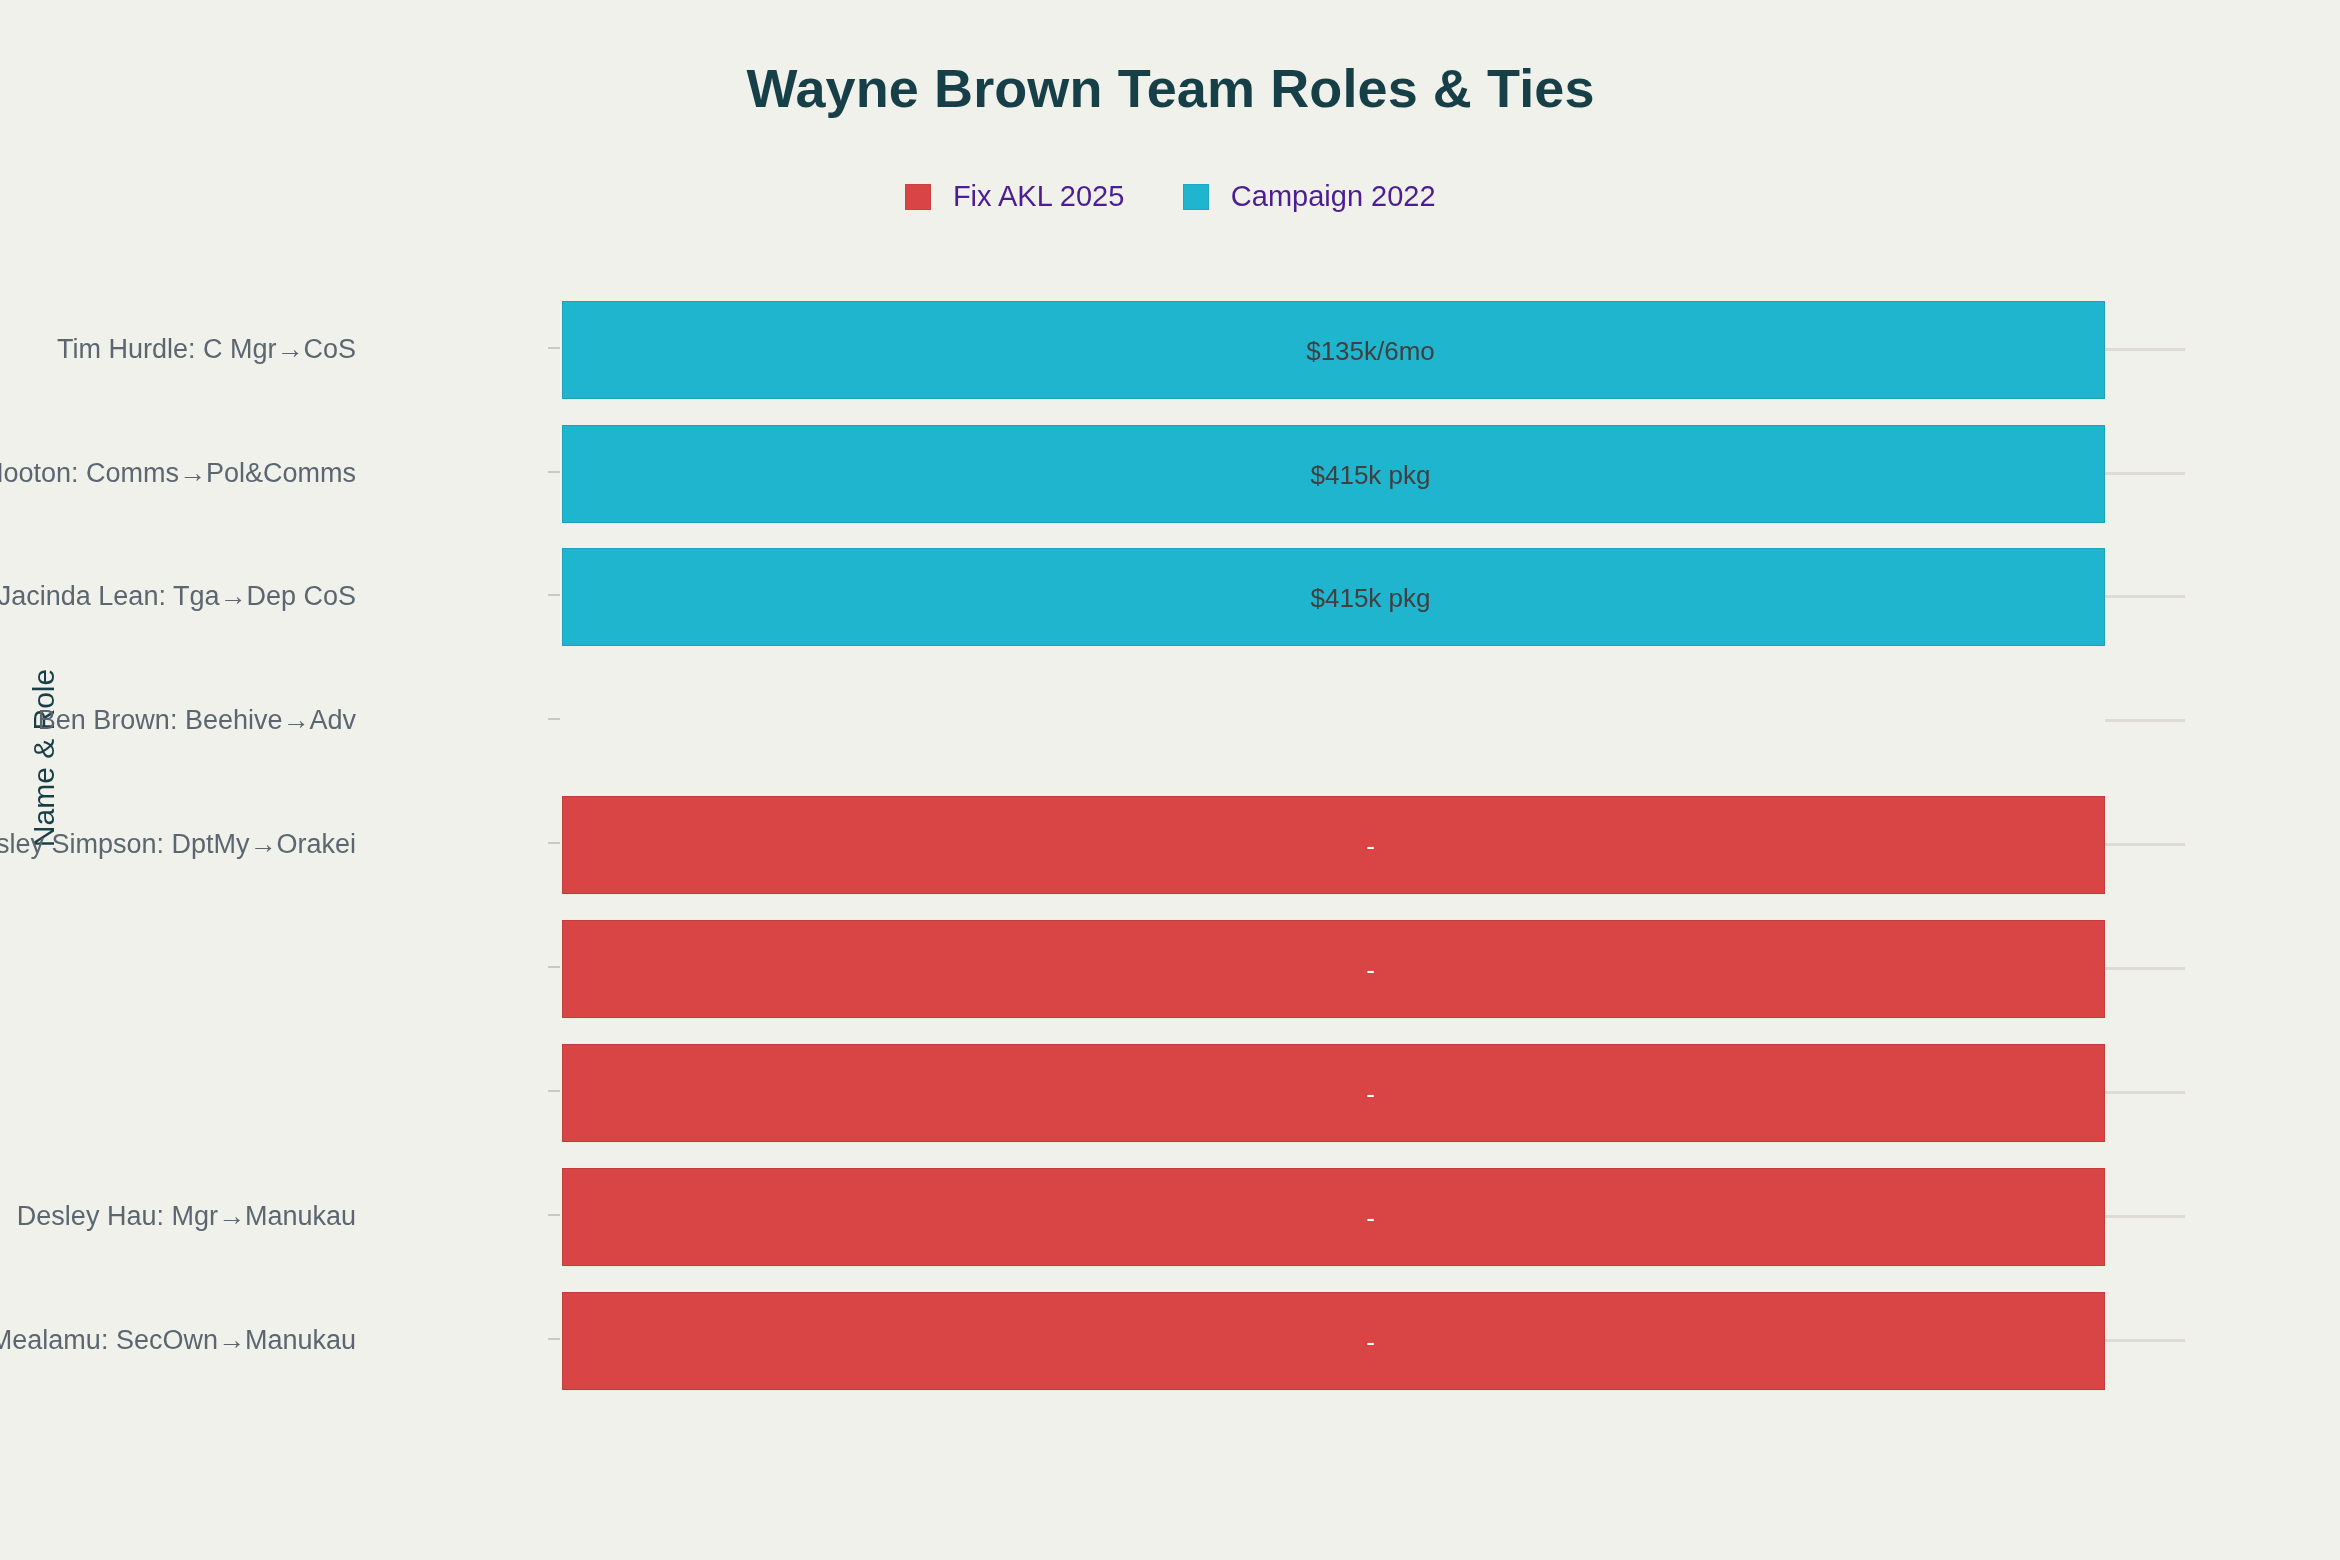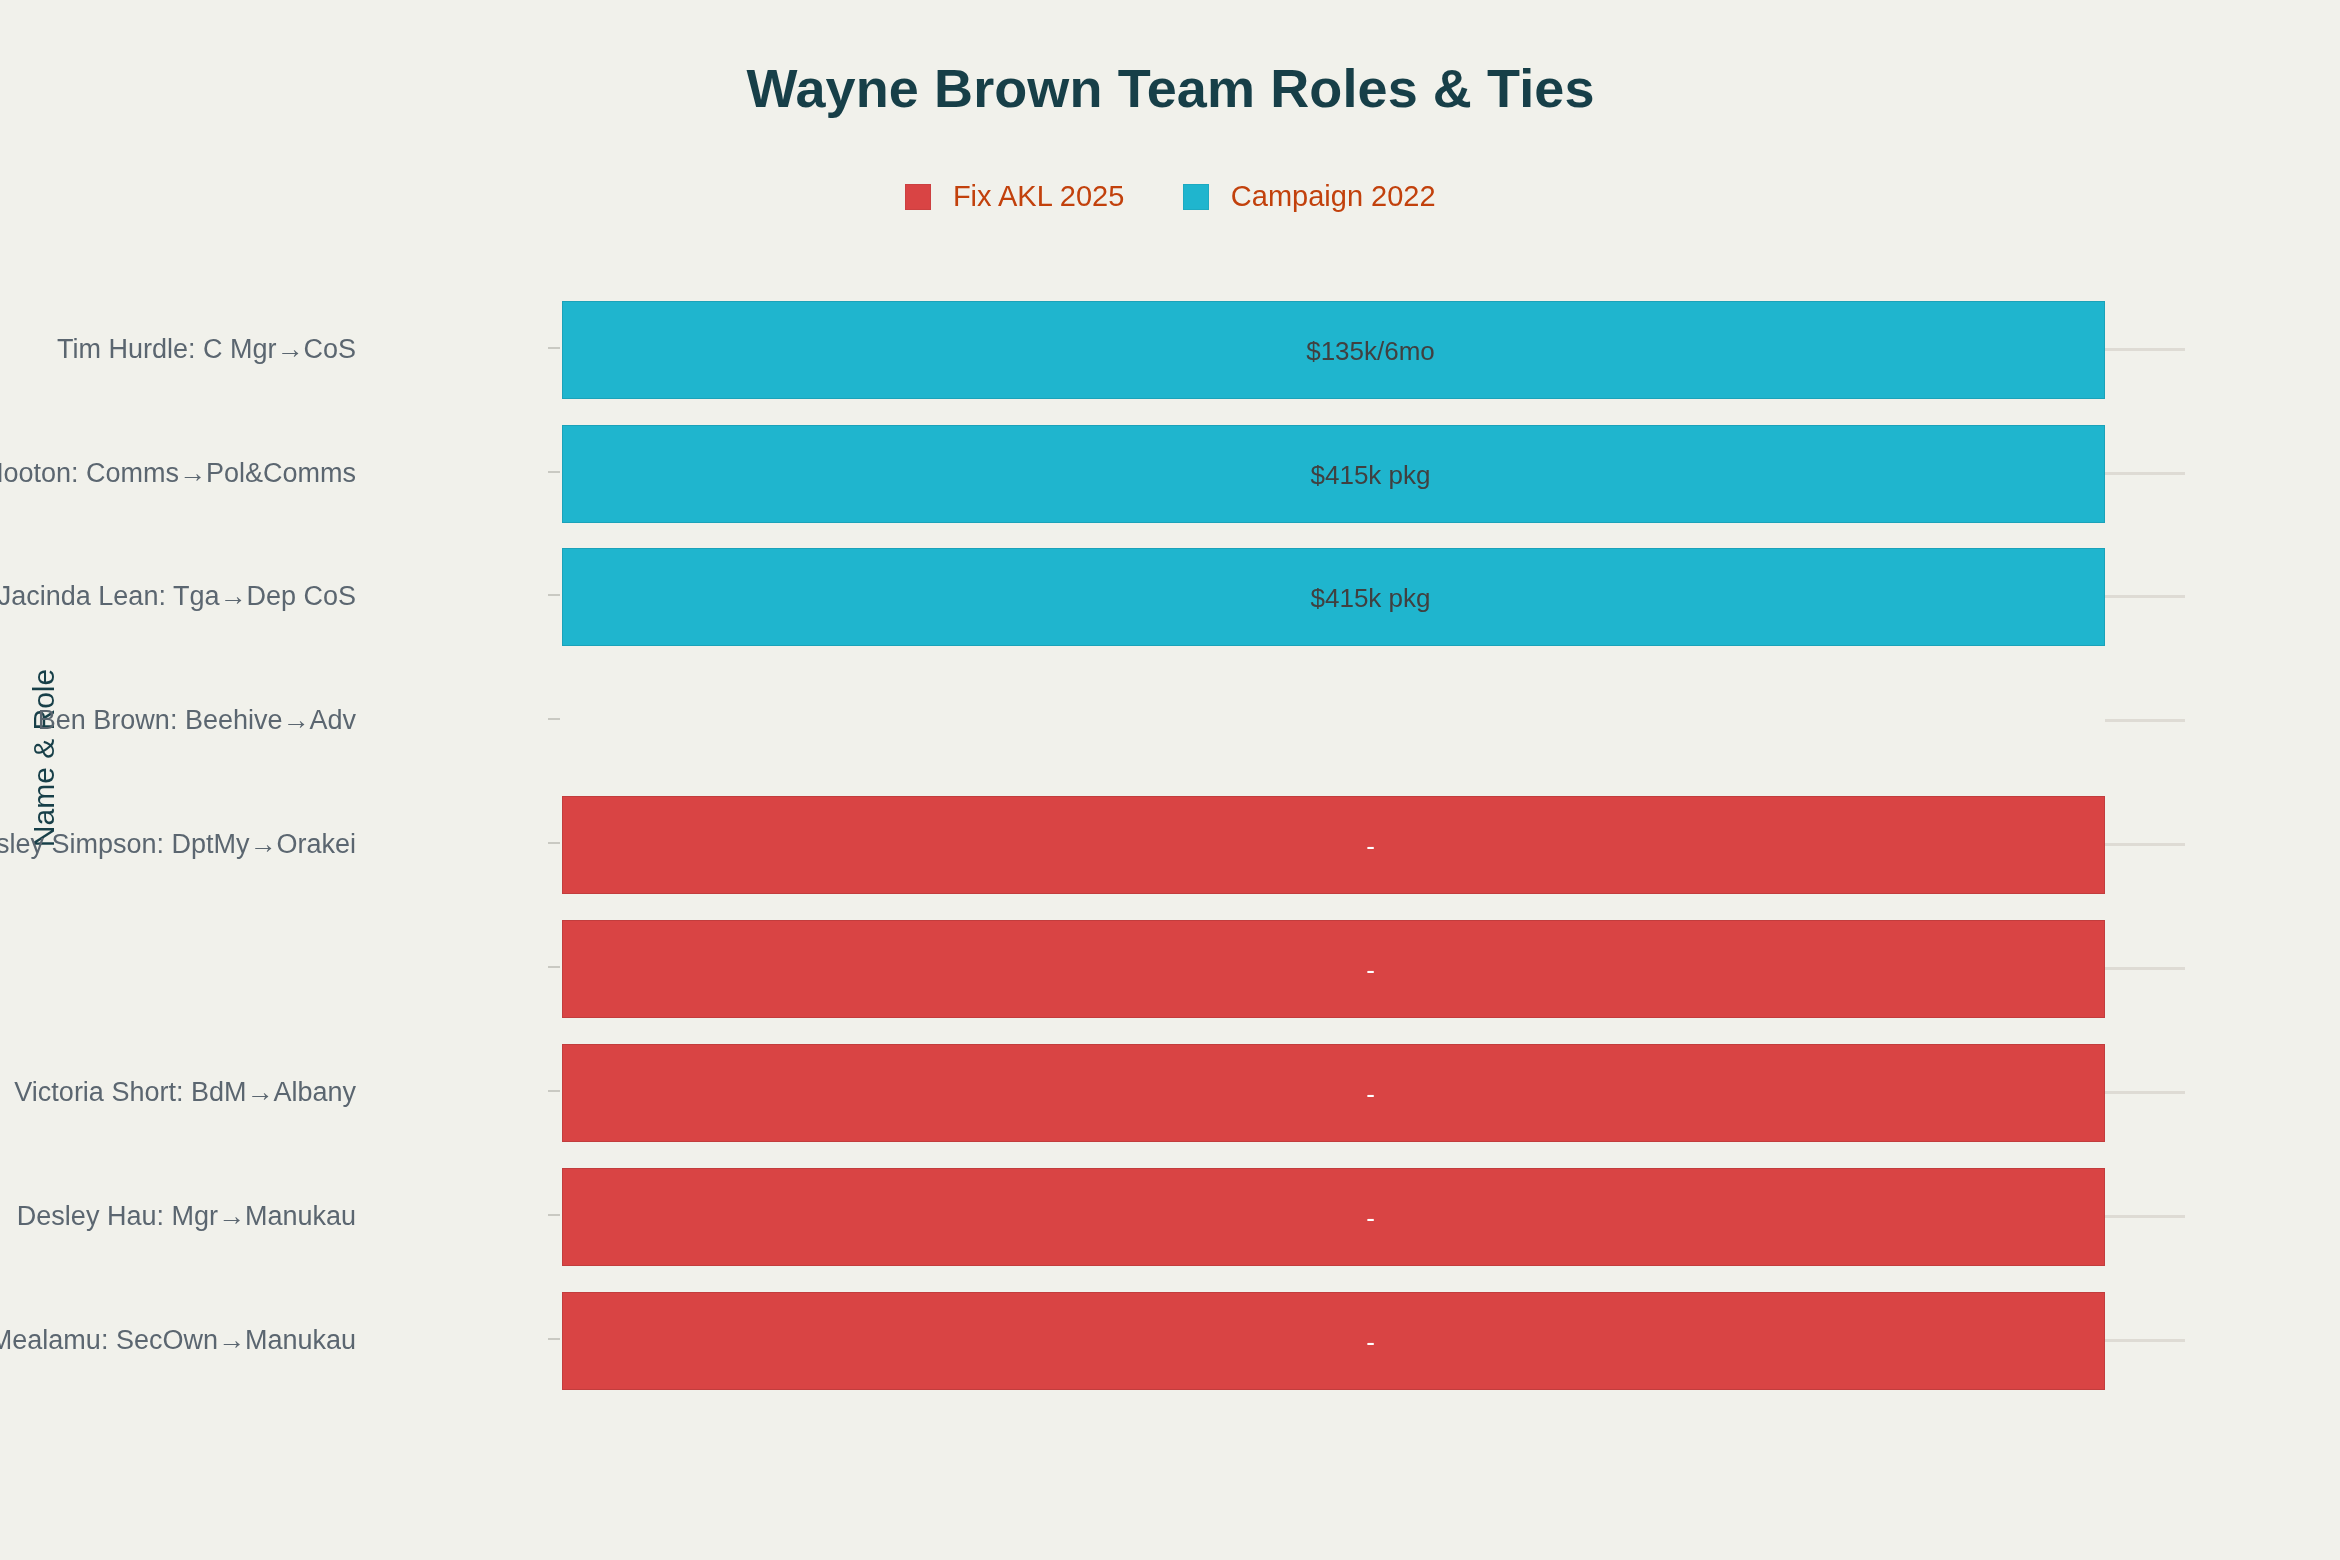--- a/index.html
+++ b/index.html
@@ -47,21 +47,21 @@
   }
   .legend-swatch {
     width: 26px;
     height: 26px;
     display: block;
     border: 1px solid rgba(0,0,0,0.06);
     box-sizing: border-box;
   }
   .legend-label {
     font-size: 29px;
-    color: #c2410c;
+    color: #4c1d95;
     white-space: nowrap;
   }
 
   
   #plot-area {
     position: absolute;
     left: 0;
     top: 0;
     width: 2341px;
     height: 1560px;
@@ -190,21 +190,20 @@
         <div class="gridline" style="left: 2105px; width: 80px; background: rgb(222, 219, 212);"></div>
       </div>
       <div class="cat-row" style="top: 906px;">
         <div class="tick-mark"></div>
         <div class="bar" style="width: 1543px; background: rgb(217, 68, 68);">
           <div class="bar-value" style="color: rgb(255, 255, 255);">-</div>
         </div>
         <div class="gridline" style="left: 2105px; width: 80px; background: rgb(222, 219, 212);"></div>
       </div>
       <div class="cat-row" style="top: 1030px;">
-        <div class="cat-label">Victoria Short: BdM→Albany</div>
         <div class="tick-mark"></div>
         <div class="bar" style="width: 1543px; background: rgb(217, 68, 68);">
           <div class="bar-value" style="color: rgb(255, 255, 255);">-</div>
         </div>
         <div class="gridline" style="left: 2105px; width: 80px; background: rgb(222, 219, 212);"></div>
       </div>
       <div class="cat-row" style="top: 1154px;">
         <div class="cat-label">Desley Hau: Mgr→Manukau</div>
         <div class="tick-mark"></div>
         <div class="bar" style="width: 1543px; background: rgb(217, 68, 68);">

